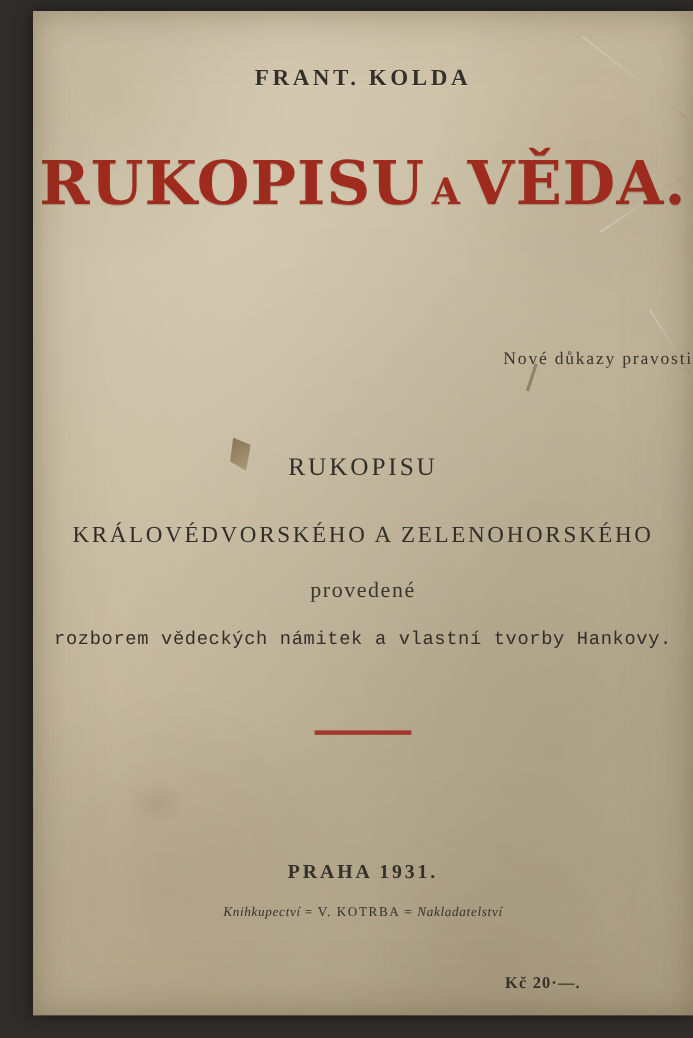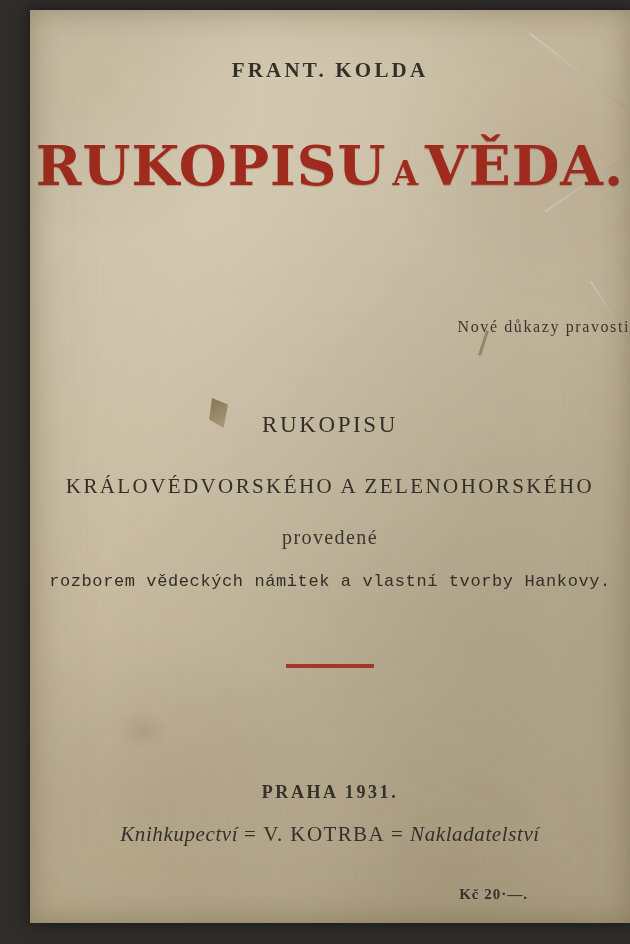--- a/index.html
+++ b/index.html
@@ -209,21 +209,21 @@
     font-size: 18px;
     letter-spacing: 2.6px;
     font-weight: 700;
     color: #35312a;
     margin-top: 12px;
   }
 
   .publisher {
     position: absolute;
     top: 812px; left: 0; right: 0;
-    font-size: 21px;
+    font-size: 12px;
     letter-spacing: 0.6px;
     color: #35312a;
     font-style: italic;
   }
   .publisher .roman {
     font-style: normal;
     letter-spacing: 1.4px;
   }
 
   .price {

